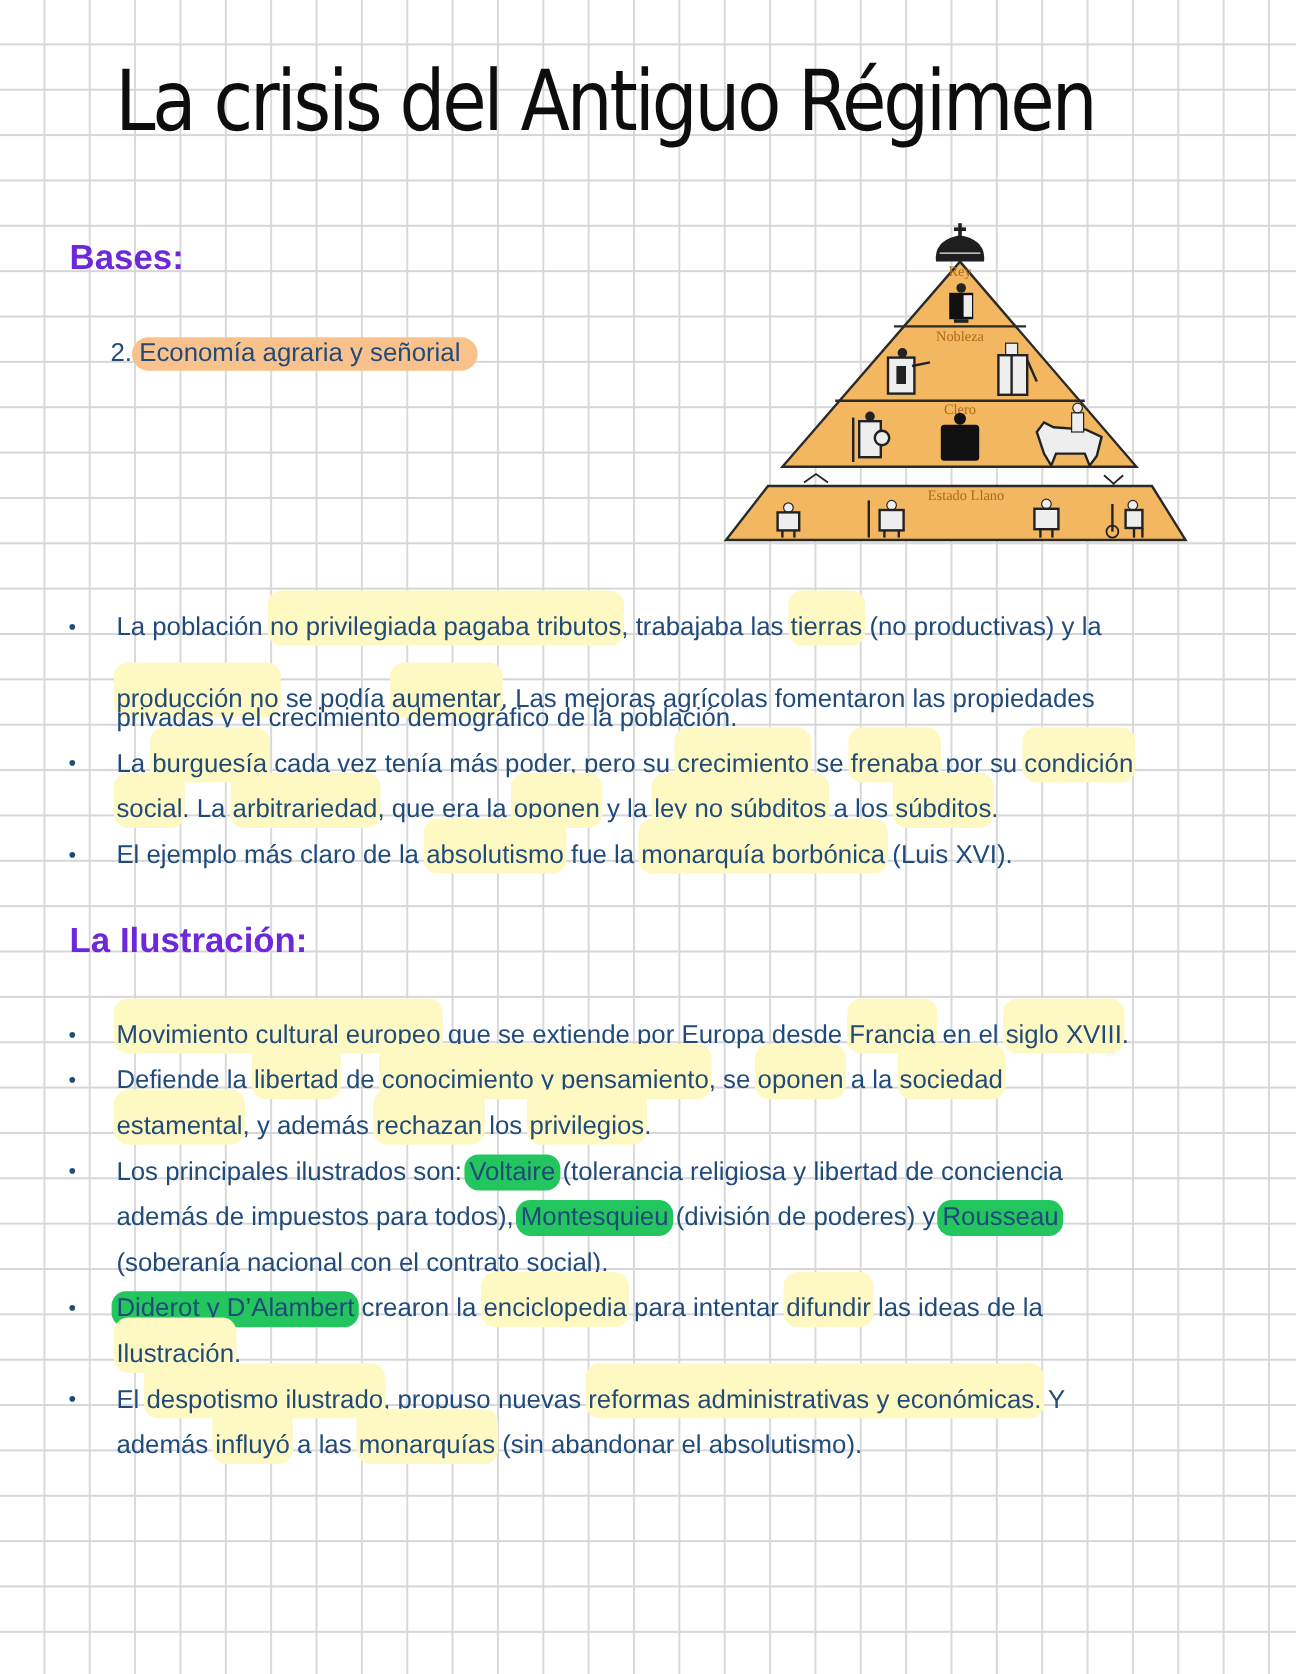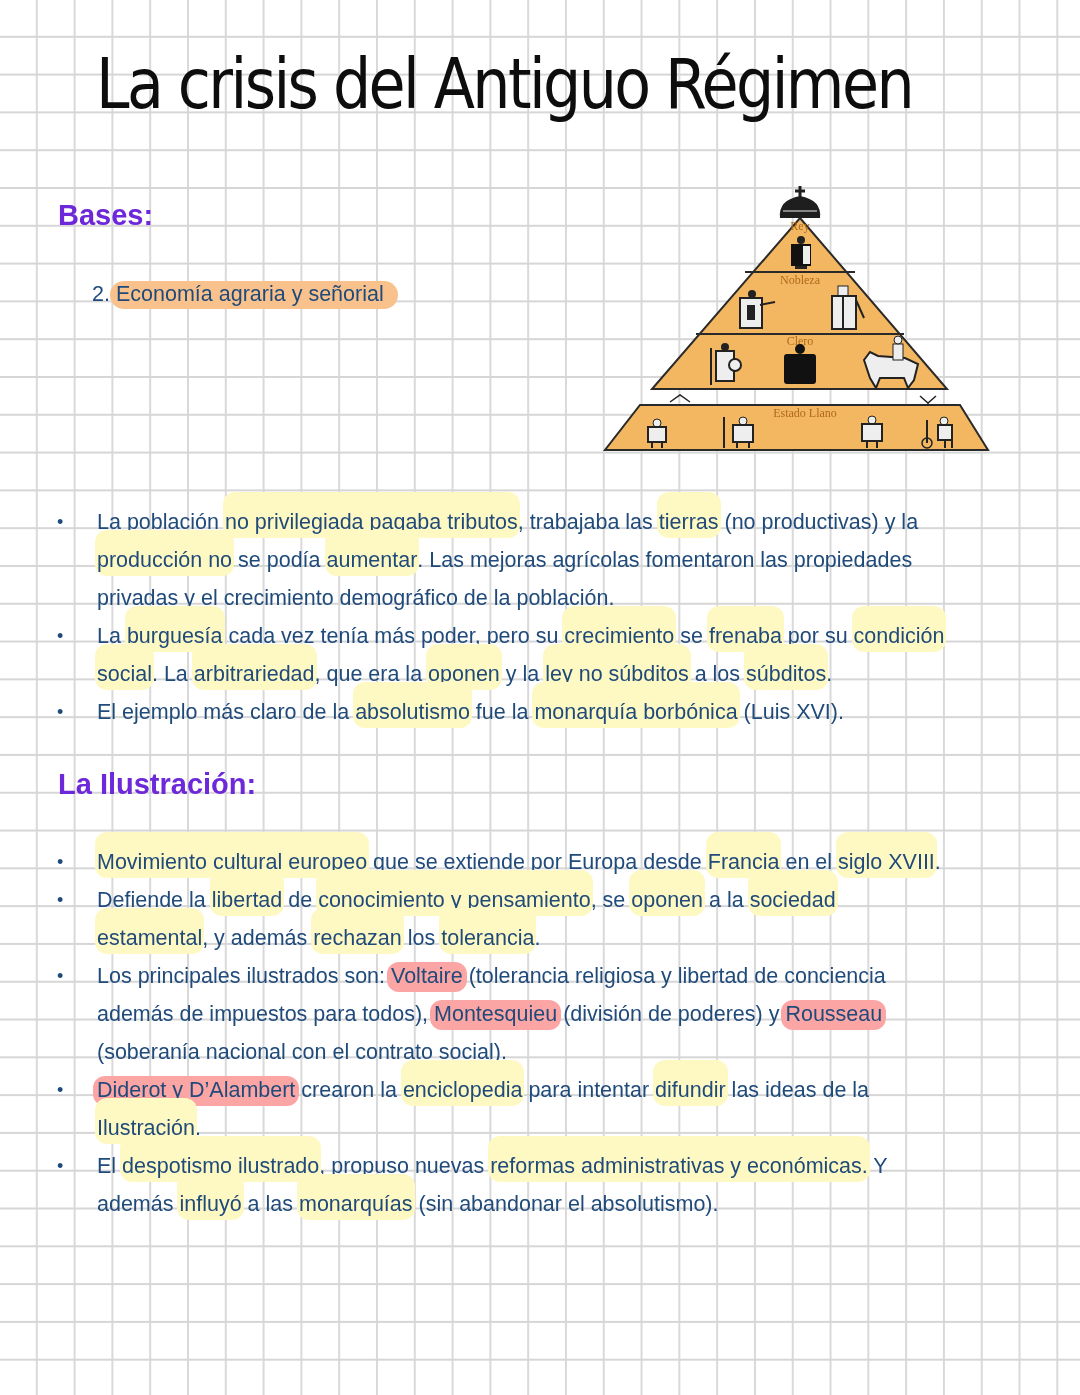--- a/index.html
+++ b/index.html
@@ -31,21 +31,21 @@
     background: #f9c28c; border-radius: 14px; padding: 1px 14px 3px 6px; margin-left: -4px;
   }
   .line {
     position: absolute; left: 97px; font-size: 21.5px; color: #1f4a7a;
     white-space: nowrap; line-height: 30px; height: 30px;
   }
   .dot {
     position: absolute; left: 57px; font-size: 18px; color: #1f4a7a; line-height: 30px;
   }
   .y { background: #fef9c3; border-radius: 12px; padding: 18px 2px 4px 2px; margin: 0 -2px; }
-  .o { background: #fca5a5; border-radius: 12px; padding: 2px 4px 4px 4px; margin: 0 -4px; }
+  .o { background: #22c55e; border-radius: 12px; padding: 2px 4px 4px 4px; margin: 0 -4px; }
   .pyramid { position: absolute; left: 600px; top: 180px; width: 400px; height: 280px; }
 </style>
 </head>
 <body>
 
 <div class="title">La crisis del Antiguo Régimen</div>
 
 <div class="heading" style="top:197px">Bases:</div>
 
 <div class="numlist">
@@ -136,40 +136,40 @@
     <circle cx="927" cy="443" r="5" fill="none" stroke="#222" stroke-width="1.5"></circle>
     <line x1="927" y1="420" x2="927" y2="443" stroke="#222" stroke-width="2"></line>
     <line x1="945" y1="440" x2="945" y2="448" stroke="#222" stroke-width="2"></line>
     <line x1="952" y1="440" x2="952" y2="448" stroke="#222" stroke-width="2"></line>
   </g>
 </svg>
 
 <div>
   <div class="dot" style="top:507px">•</div>
   <div class="line" style="top:507px"><span>La población </span><span class="y">no privilegiada pagaba tributos</span><span>, trabajaba las </span><span class="y">tierras</span><span> (no productivas) y la</span></div>
-  <div class="line" style="top:545px"><span class="y">producción no</span><span> se podía </span><span class="y">aumentar</span><span>. Las mejoras agrícolas fomentaron las propiedades</span></div>
+  <div class="line" style="top:567px"><span class="y">producción no</span><span> se podía </span><span class="y">aumentar</span><span>. Las mejoras agrícolas fomentaron las propiedades</span></div>
   <div class="line" style="top:583px"><span>privadas y el crecimiento demográfico de la población.</span></div>
 
   <div class="dot" style="top:621px">•</div>
   <div class="line" style="top:621px"><span>La </span><span class="y">burguesía</span><span> cada vez tenía más poder, pero su </span><span class="y">crecimiento</span><span> se </span><span class="y">frenaba</span><span> por su </span><span class="y">condición</span></div>
   <div class="line" style="top:659px"><span class="y">social</span><span>. La </span><span class="y">arbitrariedad</span><span>, que era la </span><span class="y">oponen</span><span> y la </span><span class="y">ley no súbditos</span><span> a los </span><span class="y">súbditos</span><span>.</span></div>
 
   <div class="dot" style="top:697px">•</div>
   <div class="line" style="top:697px"><span>El ejemplo más claro de la </span><span class="y">absolutismo</span><span> fue la </span><span class="y">monarquía borbónica</span><span> (Luis XVI).</span></div>
 </div>
 
 <div class="heading" style="top:766px">La Ilustración:</div>
 
 <div>
   <div class="dot" style="top:847px">•</div>
   <div class="line" style="top:847px"><span class="y">Movimiento cultural europeo</span><span> que se extiende por Europa desde </span><span class="y">Francia</span><span> en el </span><span class="y">siglo XVIII</span><span>.</span></div>
 
   <div class="dot" style="top:885px">•</div>
   <div class="line" style="top:885px"><span>Defiende la </span><span class="y">libertad</span><span> de </span><span class="y">conocimiento y pensamiento</span><span>, se </span><span class="y">oponen</span><span> a la </span><span class="y">sociedad</span></div>
-  <div class="line" style="top:923px"><span class="y">estamental</span><span>, y además </span><span class="y">rechazan</span><span> los </span><span class="y">tolerancia</span><span>.</span></div>
+  <div class="line" style="top:923px"><span class="y">estamental</span><span>, y además </span><span class="y">rechazan</span><span> los </span><span class="y">privilegios</span><span>.</span></div>
 
   <div class="dot" style="top:961px">•</div>
   <div class="line" style="top:961px"><span>Los principales ilustrados son: </span><span class="o">Voltaire</span><span> (tolerancia religiosa y libertad de conciencia</span></div>
   <div class="line" style="top:999px"><span>además de impuestos para todos), </span><span class="o">Montesquieu</span><span> (división de poderes) y </span><span class="o">Rousseau</span></div>
   <div class="line" style="top:1037px"><span>(soberanía nacional con el contrato social).</span></div>
 
   <div class="dot" style="top:1075px">•</div>
   <div class="line" style="top:1075px"><span class="o">Diderot y D’Alambert</span><span> crearon la </span><span class="y">enciclopedia</span><span> para intentar </span><span class="y">difundir</span><span> las ideas de la</span></div>
   <div class="line" style="top:1113px"><span class="y">Ilustración</span><span>.</span></div>
 

